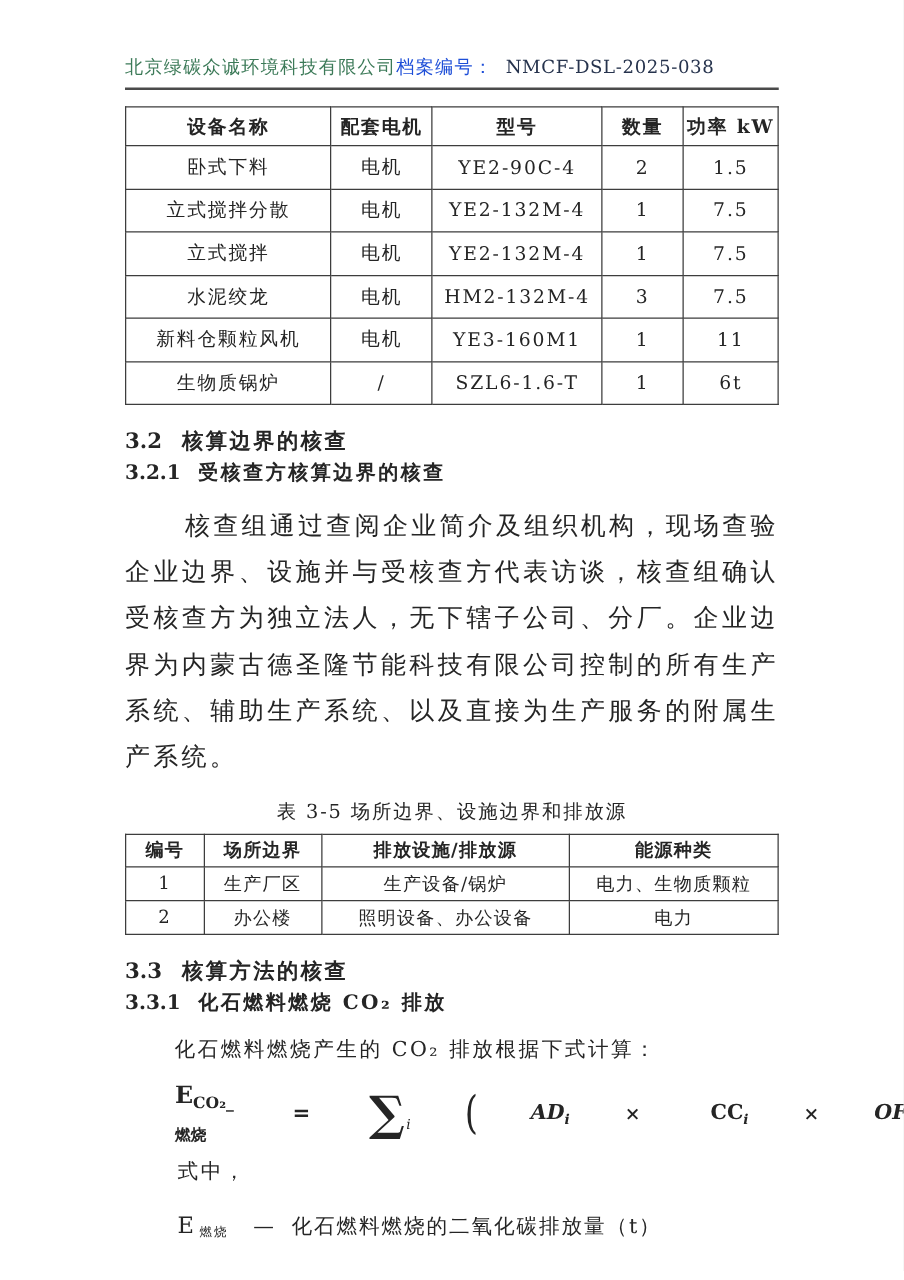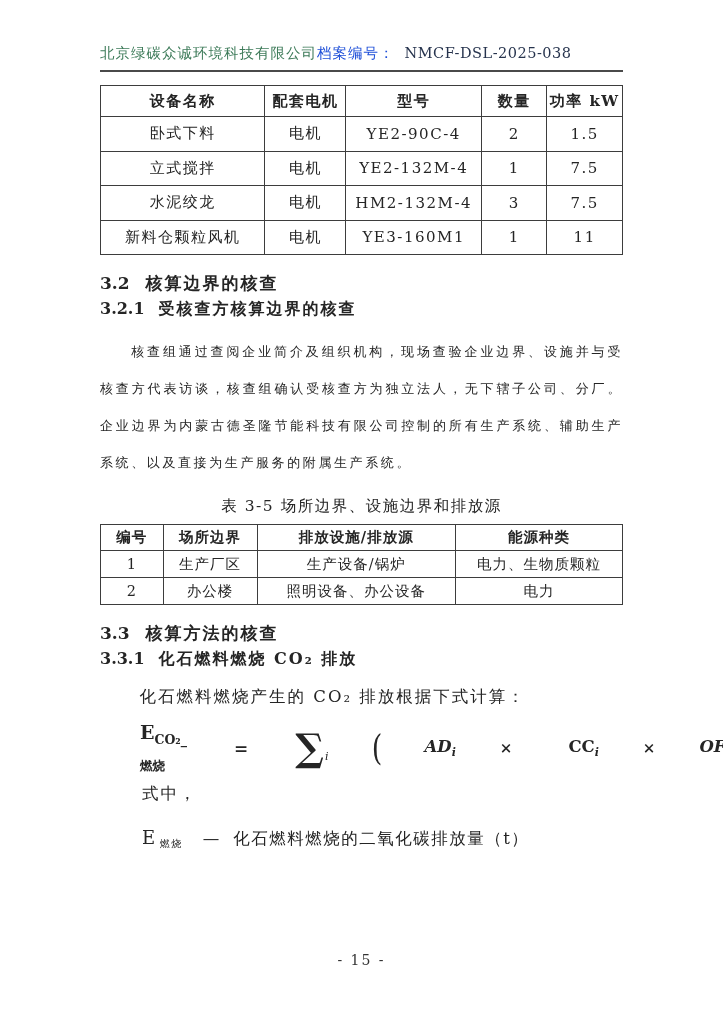--- a/index.html
+++ b/index.html
@@ -48,21 +48,21 @@
     margin-top: 17px;
   }
   .h-sec .sec-num { letter-spacing: 0; margin-right: 16px; font-family: "DejaVu Serif", serif; }
   .h-sub {
     font-size: 16px; font-weight: bold; letter-spacing: 2px;
     margin-top: 4px;
   }
   .h-sub .sec-num { letter-spacing: 0; margin-right: 14px; }
   .body-para {
     margin-top: 13px;
-    font-size: 13px; line-height: 37px;
+    font-size: 20px; line-height: 37px;
     letter-spacing: 2.6px;
     text-align: justify;
     text-indent: 2.4em;
   }
   .table-caption {
     text-align: center; font-weight: normal;
     font-size: 15.5px; letter-spacing: 1.5px;
     margin-top: 15px;
   }
   .boundary-table { margin-top: 7px; }
@@ -149,39 +149,53 @@
     </thead>
     <tbody>
       <tr>
         <td>卧式下料</td>
         <td>电机</td>
         <td>YE2-90C-4</td>
         <td>2</td>
         <td>1.5</td>
       </tr>
       <tr>
+        <td>立式搅拌分散</td>
+        <td>电机</td>
+        <td>YE2-132M-4</td>
+        <td>1</td>
+        <td>7.5</td>
+      </tr>
+      <tr>
         <td>立式搅拌</td>
         <td>电机</td>
         <td>YE2-132M-4</td>
         <td>1</td>
         <td>7.5</td>
       </tr>
       <tr>
         <td>水泥绞龙</td>
         <td>电机</td>
         <td>HM2-132M-4</td>
         <td>3</td>
         <td>7.5</td>
       </tr>
       <tr>
         <td>新料仓颗粒风机</td>
         <td>电机</td>
         <td>YE3-160M1</td>
         <td>1</td>
         <td>11</td>
+      </tr>
+      <tr>
+        <td>生物质锅炉</td>
+        <td>/</td>
+        <td>SZL6-1.6-T</td>
+        <td>1</td>
+        <td>6t</td>
       </tr>
     </tbody>
   </table>
 
   <div class="h-sec">
     <span class="sec-num">3.2</span><span>核算边界的核查</span>
   </div>
 
   <div class="h-sub">
     <span class="sec-num">3.2.1</span><span>受核查方核算边界的核查</span>
@@ -249,15 +263,14 @@
 
   <div class="where-line">式中，</div>
 
   <div class="symbol-line">
     <span class="sym-base">E</span>
     <span class="sym-sub">燃烧</span>
     <span class="sym-dash">—</span>
     <span class="sym-desc">化石燃料燃烧的二氧化碳排放量（t）</span>
   </div>
 
-  <div class="page-footer">- 15 -</div>
 
 </div>
 
 </body></html>

